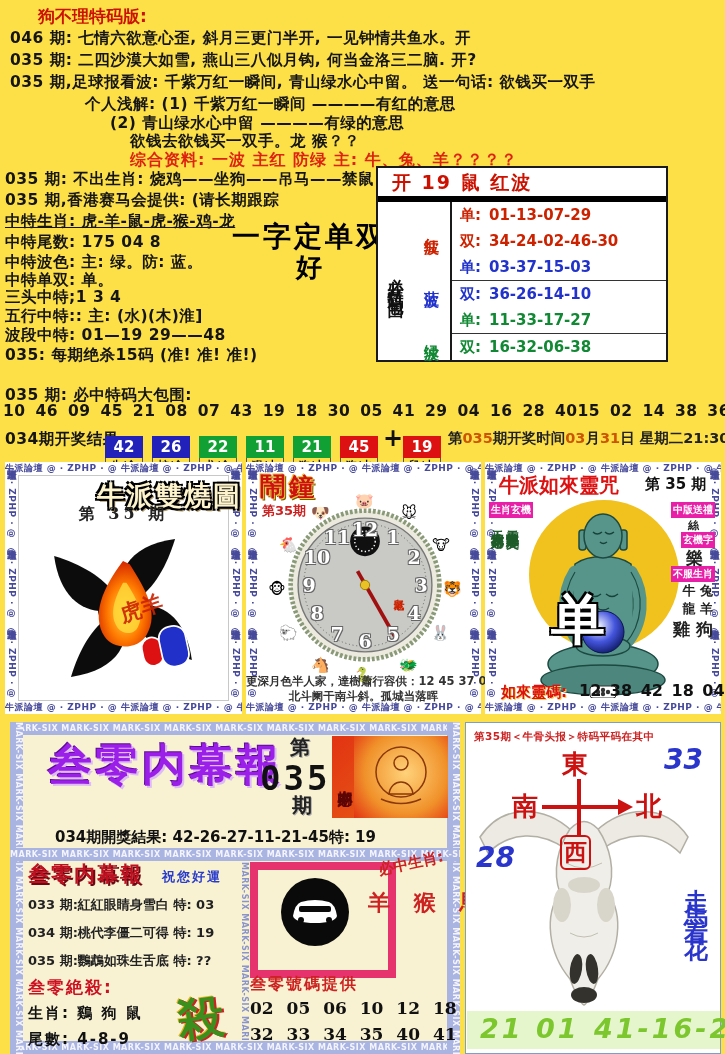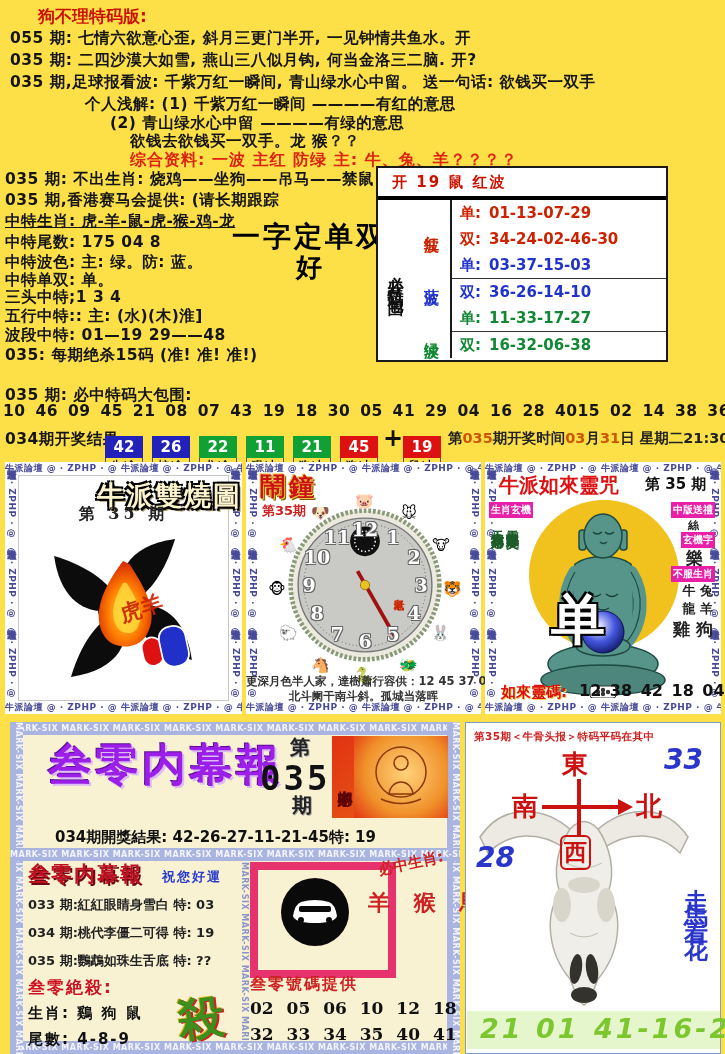--- a/index.html
+++ b/index.html
@@ -8,21 +8,21 @@
   .abs{position:absolute;}
   
   .tline{position:absolute;font-size:15.5px;font-weight:600;color:#151515;white-space:nowrap;letter-spacing:.5px;}
   .heading{position:absolute;font-size:17px;font-weight:700;color:#cc1100;white-space:nowrap;}
   .redline{position:absolute;font-size:16px;font-weight:700;color:#dd2211;white-space:nowrap;letter-spacing:1px;}
   .numline{word-spacing:6px;}
   .bignums{word-spacing:4px;}
   .overlay-big{position:absolute;font-family:"DejaVu Serif","Liberation Serif",serif;font-weight:700;color:#000;white-space:nowrap;}
   
   #ptable{position:absolute;left:376px;top:166px;width:288px;height:192px;border:2px solid #1a1a1a;background:#fff;}
-  #pt-header{height:28px;line-height:28px;border-bottom:4px solid #000000;color:#cc1100;font-weight:700;font-size:15px;padding-left:14px;letter-spacing:2px;}
+  #pt-header{height:28px;line-height:28px;border-bottom:6px solid #000000;color:#cc1100;font-weight:700;font-size:19px;padding-left:14px;letter-spacing:2px;}
   #pt-body{display:flex;height:158px;}
   #pt-side{width:34px;display:flex;align-items:center;justify-content:center;writing-mode:vertical-rl;text-orientation:upright;font-size:16px;font-weight:700;color:#111;letter-spacing:5px;}
   #pt-waves{width:38px;display:flex;flex-direction:column;justify-content:space-around;align-items:center;}
   .wave{writing-mode:vertical-rl;text-orientation:upright;font-size:15px;font-weight:700;letter-spacing:2px;}
   #pt-rows{flex:1;border-left:2px solid #1a1a1a;display:flex;flex-direction:column;}
   .pt-row{flex:1;display:flex;align-items:center;padding-left:8px;font-size:15px;font-weight:700;white-space:nowrap;}
   .pt-row .pt-label{margin-right:8px;}
   .pt-row.sep{border-bottom:1px solid #333;}
   .c-red{color:#cc2200;} .c-blue{color:#2233cc;} .c-green{color:#118833;}
   
@@ -94,21 +94,21 @@
   .sk-side{position:absolute;right:8px;top:146px;writing-mode:vertical-rl;text-orientation:upright;font-size:24px;font-weight:700;color:#2a35cc;letter-spacing:16px;z-index:3;}
   .greenbar{position:absolute;left:1px;top:288px;width:253px;height:38px;background:#e6f6cc;}
   .greennum{position:absolute;font-size:27px;font-weight:700;color:#7cc62e;font-style:italic;z-index:3;letter-spacing:3px;white-space:nowrap;}
 </style>
 </head>
 <body>
 
 <div id="page">
 
   <div class="heading" style="left:38px;top:5px;">狗不理特码版:</div>
-  <div class="tline" style="left:10px;top:28px;">055 期: 七情六欲意心歪, 斜月三更门半开, 一见钟情共鱼水。开</div>
+  <div class="tline" style="left:10px;top:28px;">046 期: 七情六欲意心歪, 斜月三更门半开, 一见钟情共鱼水。开</div>
   <div class="tline" style="left:10px;top:50px;">035 期: 二四沙漠大如雪, 燕山三八似月钩, 何当金洛三二脑. 开?</div>
   <div class="tline" style="left:10px;top:72px;">035 期,足球报看波: 千紫万红一瞬间, 青山绿水心中留。 送一句话: 欲钱买一双手</div>
   <div class="tline" style="left:85px;top:94px;">个人浅解: (1) 千紫万红一瞬间 ————有红的意思</div>
   <div class="tline" style="left:110px;top:113px;">(2) 青山绿水心中留 ————有绿的意思</div>
   <div class="tline" style="left:130px;top:131px;">欲钱去欲钱买一双手。龙 猴？？</div>
   <div class="redline" style="left:130px;top:150px;">综合资料: 一波 主红 防绿 主: 牛、兔、羊？？？？</div>
 
   <div class="tline" style="left:5px;top:169px;">035 期: 不出生肖: 烧鸡——坐狗——吊马——禁鼠</div>
   <div class="tline" style="left:5px;top:190px;">035 期,香港赛马会提供: (请长期跟踪</div>
   <div class="tline" style="left:5px;top:211px;text-decoration:underline;">中特生肖: 虎-羊-鼠-虎-猴-鸡-龙</div>

